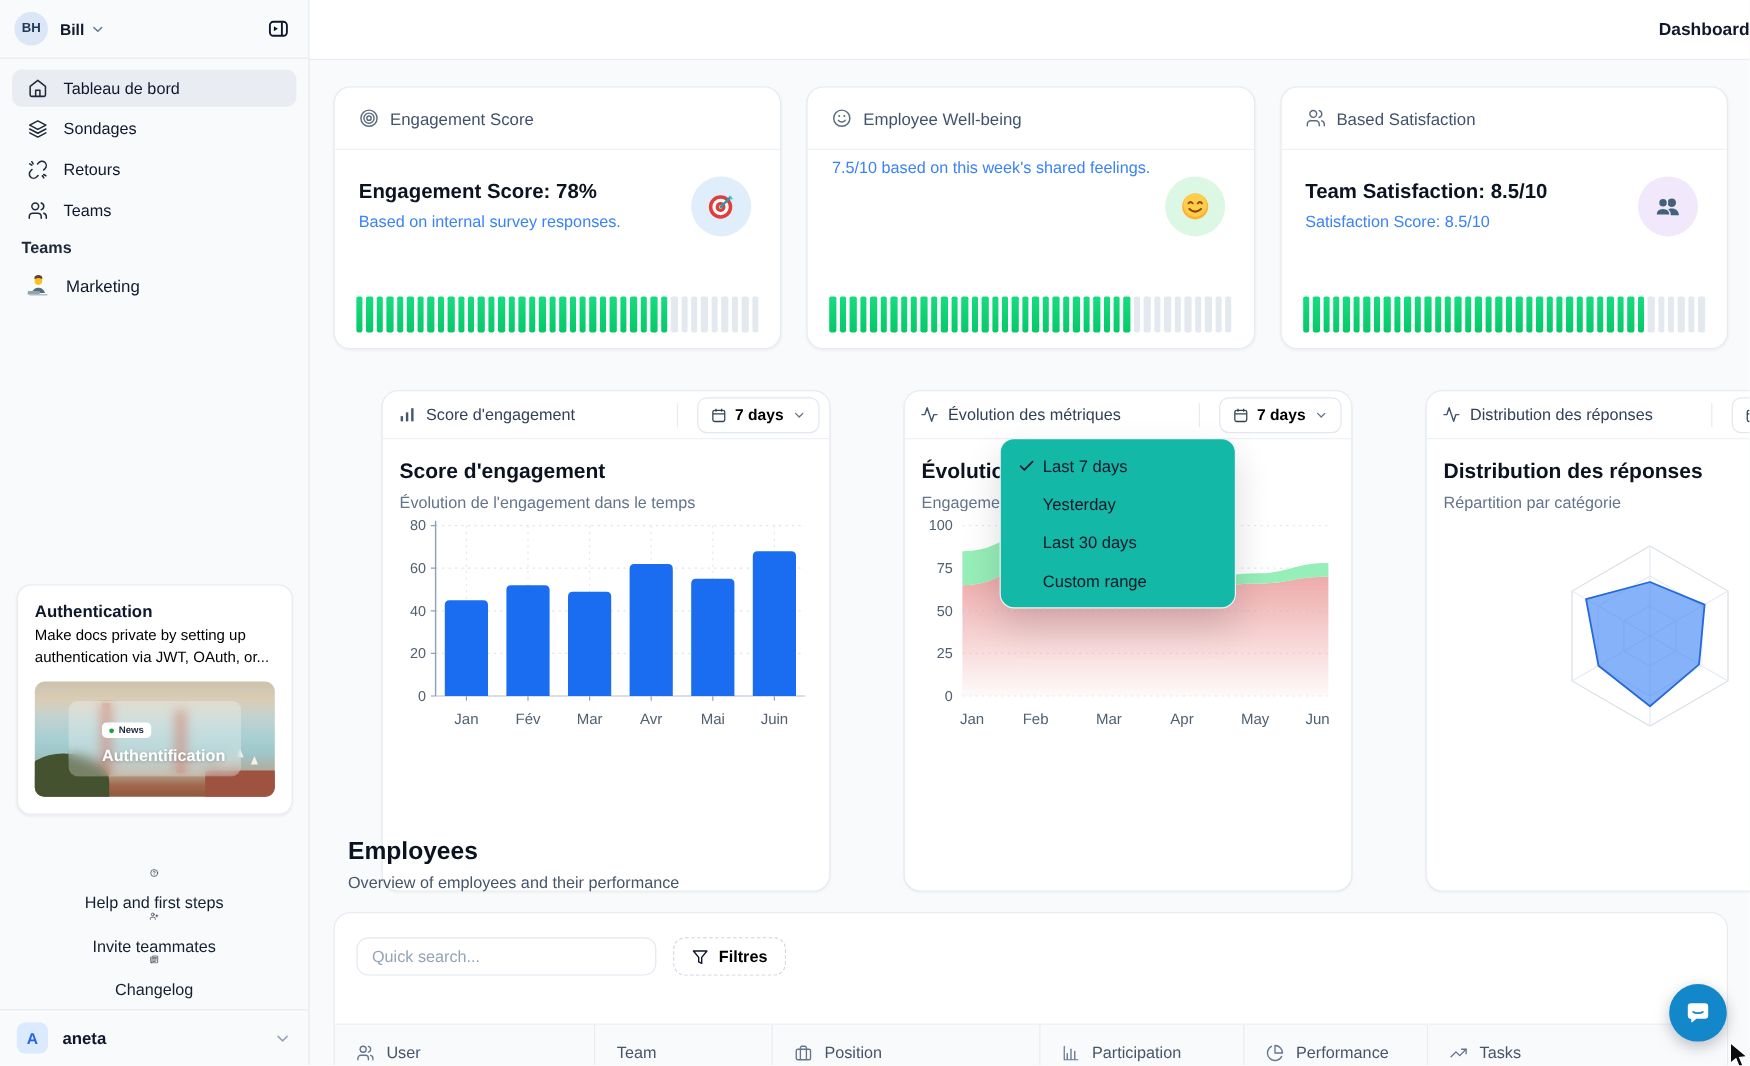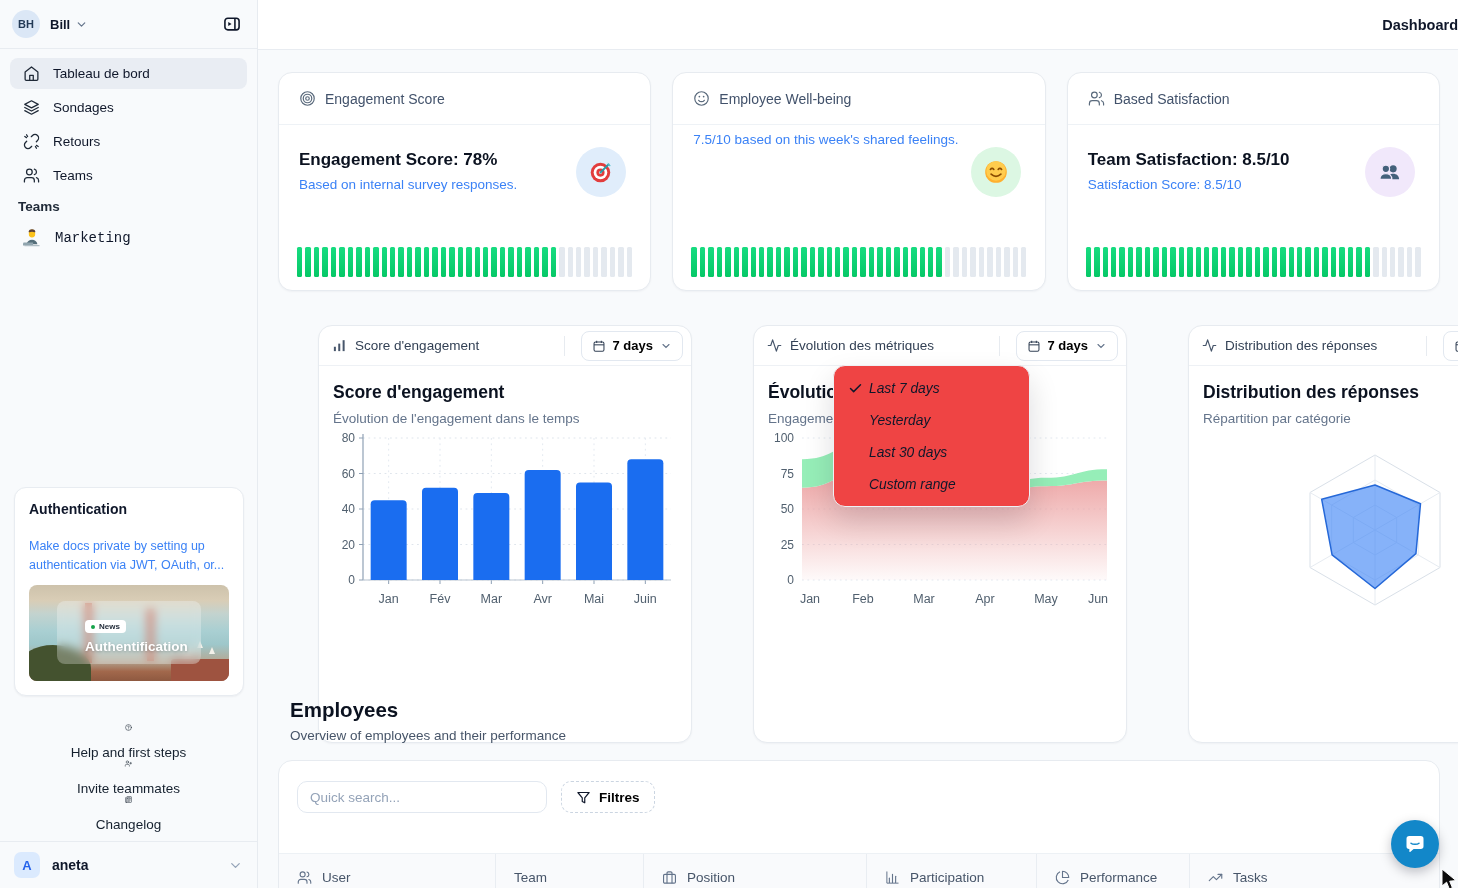--- a/index.html
+++ b/index.html
@@ -11,24 +11,24 @@
   .ws-row { position:absolute; top:0; left:0; right:0; height:49px; display:flex; align-items:center; padding:0 12px; border-bottom:1px solid #e8ecf1; }
   .ws-avatar { width:28px; height:28px; border-radius:50%; background:#dbe7f6; color:#233a56; font-size:11px; font-weight:700; display:flex; align-items:center; justify-content:center; }
   .ws-name { margin-left:10px; font-size:13px; font-weight:700; }
   .ws-chev { margin-left:5px; color:#64748b; display:flex; }
   .collapse-btn { margin-left:auto; width:26px; height:26px; display:flex; align-items:center; justify-content:center; border-radius:6px; cursor:pointer; color:#0f172a; }
   .nav { position:absolute; top:58px; left:10px; right:10px; }
   .nav-item { height:31px; margin-bottom:3px; display:flex; align-items:center; gap:13px; padding:0 13px; border-radius:8px; font-size:13.5px; font-weight:500; color:#0f172a; cursor:pointer; }
   .nav-item.active { background:#e9edf3; }
   .nav-item svg { flex:0 0 auto; }
   .section-label { position:absolute; top:199px; left:18px; font-size:13.5px; font-weight:600; color:#1f2937; }
-  .team-item { position:absolute; top:222px; left:10px; right:10px; height:31px; display:flex; align-items:center; gap:13px; padding:0 12px; border-radius:8px; font-size:14px; font-weight:500; cursor:pointer;font-family:Liberation Mono, monospace; }
+  .team-item { position:absolute; top:222px; left:10px; right:10px; height:31px; display:flex; align-items:center; gap:13px; padding:0 12px; border-radius:8px; font-size:14px; font-weight:500; cursor:pointer; }
   .promo-card { position:absolute; top:487px; left:14px; width:230px; background:#fff; border:1px solid #e8ecf1; border-radius:12px; padding:13px 14px 14px; box-shadow:0 1px 2px rgba(16,24,40,.05); }
   .promo-title { font-size:14px; font-weight:700; }
-  .promo-body { margin-top:20px; font-size:12.5px; line-height:1.5; color:#3b82f6; }
+  .promo-body { margin-top:3px; font-size:12.5px; line-height:1.5; color:#000000; }
   .promo-img { position:relative; margin-top:10px; height:96px; border-radius:8px; overflow:hidden;
     background:linear-gradient(180deg,#cdc2ab 0%,#d9cdb6 16%,#c3d3cf 30%,#a9cfd2 48%,#9ec7ca 62%,#b3ab99 78%,#a2684c 90%,#8e5940 100%); }
   .pi-tower { position:absolute; width:7px; background:#bf4a32; opacity:.8; }
   .pi-green { position:absolute; left:-8px; bottom:-6px; width:70px; height:42px; background:#44522f; border-radius:50% 60% 10% 10%; }
   .pi-brick { position:absolute; right:-4px; bottom:-4px; width:62px; height:26px; background:#9e5340; border-radius:3px; }
   .pi-sail { position:absolute; width:0; height:0; border-left:3px solid transparent; border-right:3px solid transparent; border-bottom:7px solid #f3f1ea; }
   .promo-overlay { position:absolute; left:14%; top:17%; width:72%; height:66%; border-radius:8px; background:rgba(255,255,255,.28); backdrop-filter:blur(5px); padding:14px 28px 0; }
   .news-badge { display:inline-flex; align-items:center; gap:4px; background:#fff; border-radius:4px; padding:2px 6px; font-size:8px; font-weight:700; color:#1f2937; }
   .news-dot { width:4px; height:4px; border-radius:50%; background:#16a34a; }
   .promo-overlay-title { margin-top:6px; font-size:13.5px; font-weight:700; color:#fff; text-shadow:0 1px 3px rgba(0,0,0,.25); }
@@ -62,21 +62,21 @@
   .chart-head svg { color:#47566b; }
   .head-sep { margin-left:auto; width:1px; height:20px; background:#e7ebf0; }
   .range-pill { margin-left:8px; height:30px; display:flex; align-items:center; gap:7px; padding:0 10px; border:1px solid #e2e8f0; border-radius:8px; background:#fff; font-size:13px; font-weight:600; cursor:pointer; }
   .range-pill svg { color:#334155; }
   .chart-body { padding:16px 14px 0; }
   .chart-title { font-size:17.5px; font-weight:700; color:#0b1220; white-space:nowrap; overflow:hidden; }
   .chart-sub { margin-top:8px; font-size:13.5px; color:#64748b; white-space:nowrap; overflow:hidden; }
   .chart-plot { margin-top:0; }
 
   
-  .menu { position:absolute; left:575px; top:365px; width:197px; background:#ef4444; border:1px solid #eef1f5; border-radius:12px; box-shadow:0 14px 30px rgba(2,8,23,.14); padding:6px 0; z-index:40;font-style:italic; }
+  .menu { position:absolute; left:575px; top:365px; width:197px; background:#14b8a6; border:1px solid #eef1f5; border-radius:12px; box-shadow:0 14px 30px rgba(2,8,23,.14); padding:6px 0; z-index:40; }
   .menu-item { height:32px; display:flex; align-items:center; font-size:13.8px; font-weight:500; color:#0f172a; cursor:pointer; }
   .menu-check { width:21px; margin-left:14px; display:flex; align-items:center; color:#0f172a; visibility:hidden; }
   .menu-item.sel .menu-check { visibility:visible; }
 
   
   .emp-title { position:absolute; top:698px; left:32px; font-size:20.5px; font-weight:800; color:#0b1220; }
   .emp-sub { position:absolute; top:728px; left:32px; font-size:13.5px; color:#475569; }
   .table-card { position:absolute; top:760px; left:20px; right:18px; height:140px; background:#fff; border:1px solid #e7ebf0; border-radius:14px 14px 0 0; overflow:hidden; }
   .toolbar { display:flex; align-items:center; gap:14px; padding:20px 18px 0; }
   .search-input { width:250px; height:32px; border:1px solid #e2e8f0; border-radius:10px; padding:0 12px; font-size:13.5px; font-family:inherit; color:#0f172a; outline:none; }

